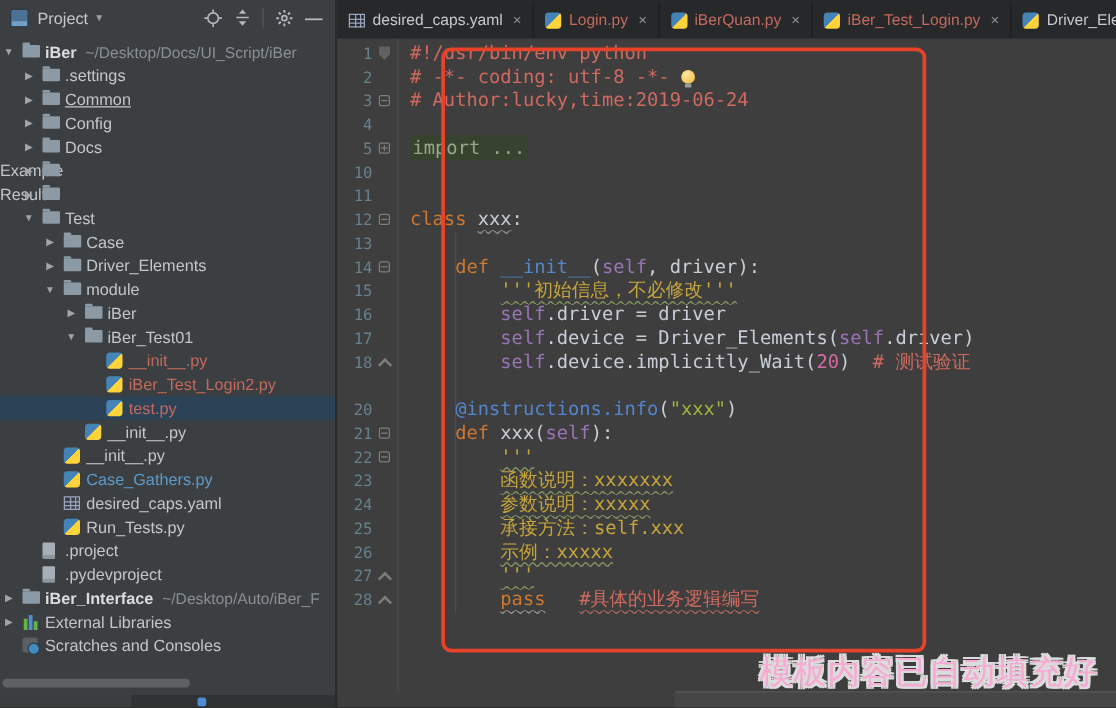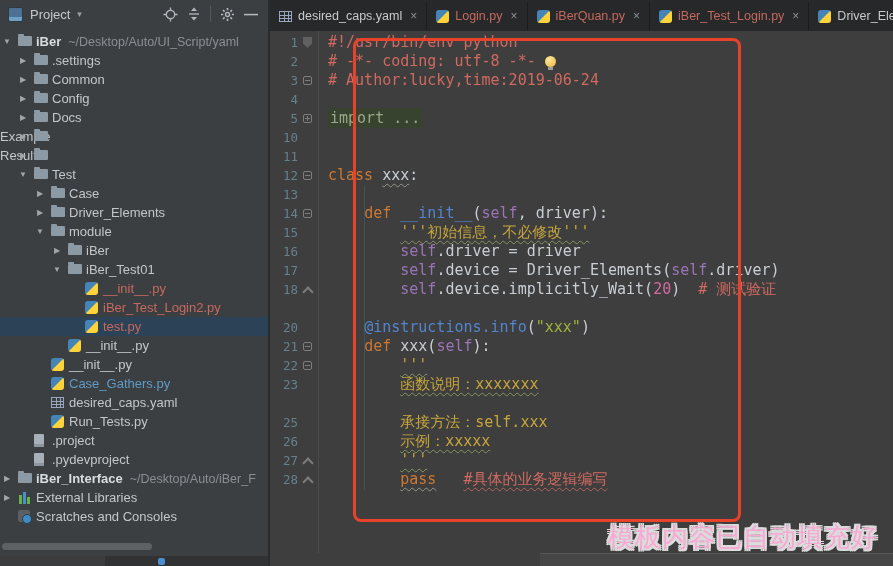--- a/index.html
+++ b/index.html
@@ -137,23 +137,23 @@
         <svg width="15" height="15" viewBox="0 0 15 15">
           <circle cx="7.5" cy="7.5" r="2" fill="none" stroke="#b3b8bd" stroke-width="1.3"></circle>
           <g stroke="#b3b8bd" stroke-width="1.6">
             <path d="M7.5 1v2.2M7.5 11.8V14M1 7.5h2.2M11.8 7.5H14M3 3l1.6 1.6M10.4 10.4 12 12M12 3l-1.6 1.6M4.6 10.4 3 12"></path>
           </g>
         </svg>
         <span class="ph-min">—</span>
       </span>
     </div>
     <div class="tree" id="tree">
-        <div class="trow"><span class="arrow" style="left: 1px;">▼</span><span class="ticon i-folder" style="left: 18px;"></span><span class="lbl bold" style="margin-left: 36px;">iBer</span><span class="sfx">~/Desktop/Auto/UI_Script/yaml</span></div>
+        <div class="trow"><span class="arrow" style="left: 1px;">▼</span><span class="ticon i-folder" style="left: 18px;"></span><span class="lbl bold" style="margin-left: 36px;">iBer</span><span class="sfx">~/Desktop/Docs/UI_Script/iBer</span></div>
         <div class="trow"><span class="arrow" style="left: 17px;">▶</span><span class="ticon i-folder" style="left: 34px;"></span><span class="lbl" style="margin-left: 52px; text-align: center;">.settings</span></div>
-        <div class="trow"><span class="arrow" style="left: 17px;">▶</span><span class="ticon i-folder" style="left: 34px;"></span><span class="lbl" style="margin-left: 52px;">Common</span></div>
+        <div class="trow"><span class="arrow" style="left: 17px;">▶</span><span class="ticon i-folder" style="left: 34px;"></span><span class="lbl" style="margin-left: 52px; text-decoration: underline;">Common</span></div>
         <div class="trow"><span class="arrow" style="left: 17px;">▶</span><span class="ticon i-folder" style="left: 34px;"></span><span class="lbl" style="margin-left: 52px;">Config</span></div>
         <div class="trow"><span class="arrow" style="left: 17px;">▶</span><span class="ticon i-folder" style="left: 34px;"></span><span class="lbl" style="margin-left: 52px;">Docs</span></div>
         <div class="trow"><span class="arrow" style="left: 17px;">▶</span><span class="ticon i-folder" style="left: 34px;"></span><span class="lbl" style="">Example</span></div>
         <div class="trow"><span class="arrow" style="left: 17px;">▶</span><span class="ticon i-folder" style="left: 34px;"></span><span class="lbl" style="">Result</span></div>
         <div class="trow"><span class="arrow" style="left: 17px;">▼</span><span class="ticon i-folder" style="left: 34px;"></span><span class="lbl" style="margin-left: 52px;">Test</span></div>
         <div class="trow"><span class="arrow" style="left: 34px;">▶</span><span class="ticon i-folder" style="left: 51px;"></span><span class="lbl" style="margin-left: 69px;">Case</span></div>
         <div class="trow"><span class="arrow" style="left: 34px;">▶</span><span class="ticon i-folder" style="left: 51px;"></span><span class="lbl" style="margin-left: 69px;">Driver_Elements</span></div>
         <div class="trow"><span class="arrow" style="left: 34px;">▼</span><span class="ticon i-folder" style="left: 51px;"></span><span class="lbl" style="margin-left: 69px;">module</span></div>
         <div class="trow"><span class="arrow" style="left: 51px;">▶</span><span class="ticon i-folder" style="left: 68px;"></span><span class="lbl" style="margin-left: 86px;">iBer</span></div>
         <div class="trow"><span class="arrow" style="left: 51px;">▼</span><span class="ticon i-folder" style="left: 68px;"></span><span class="lbl" style="margin-left: 86px;">iBer_Test01</span></div>
@@ -295,20 +295,24 @@
           <span class="lnum">22</span>
           <span class="gmark">
             <span class="m-minus"></span>
           </span>
           <span class="code"><span class="tk-pl">        </span><span class="tk-str wv">'''</span></span>
         </div>
         <div class="crow" style="top: 344px;">
           <span class="lnum">23</span>
           <span class="code"><span class="tk-pl">        </span><span class="tk-str wv">函数说明：xxxxxxx</span></span>
         </div>
+        <div class="crow" style="top: 363px;">
+          <span class="lnum">24</span>
+          <span class="code"><span class="tk-pl">        </span><span class="tk-str wv">参数说明：xxxxx</span></span>
+        </div>
         <div class="crow" style="top: 382px;">
           <span class="lnum">25</span>
           <span class="code"><span class="tk-pl">        </span><span class="tk-str">承接方法：self.xxx</span></span>
         </div>
         <div class="crow" style="top: 401px;">
           <span class="lnum">26</span>
           <span class="code"><span class="tk-pl">        </span><span class="tk-str wv">示例：xxxxx</span></span>
         </div>
         <div class="crow" style="top: 420px;">
           <span class="lnum">27</span>

